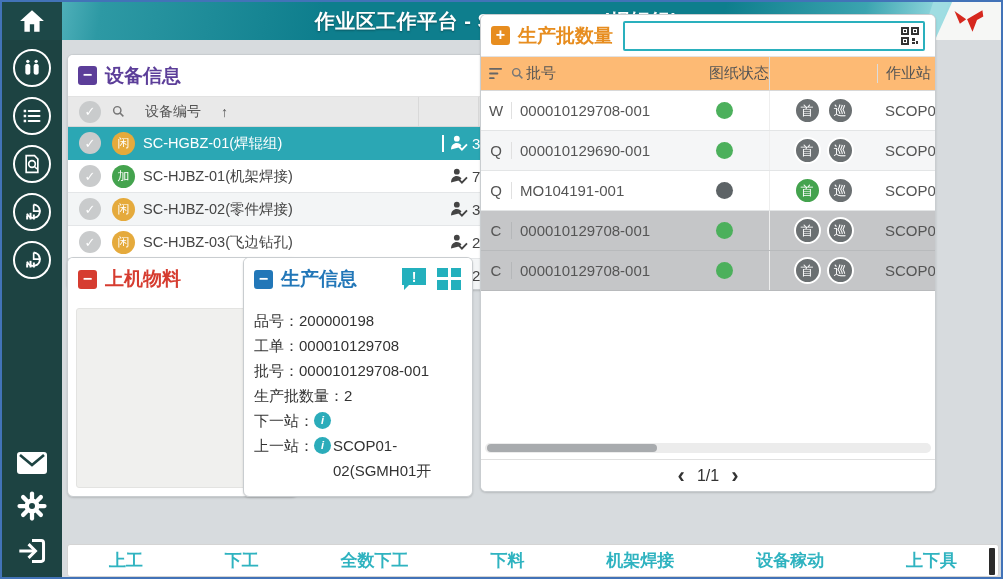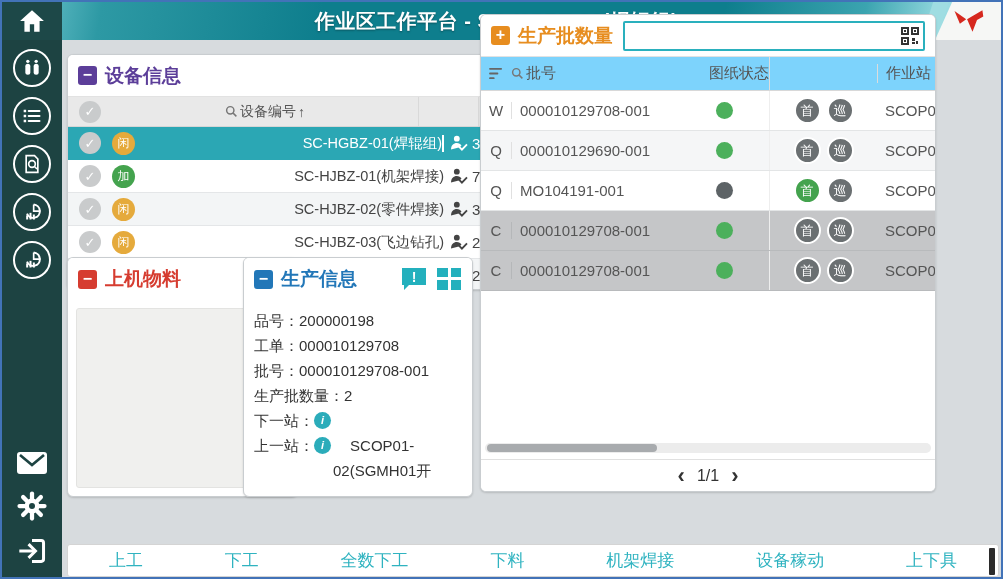--- a/index.html
+++ b/index.html
@@ -27,56 +27,56 @@
   .card-head { height:42px; display:flex; align-items:center; padding:0 10px; background:#fff; border-bottom:1px solid #e2e2e2; }
   .sq-ico { width:19px; height:19px; border-radius:3px; color:#fff; font-size:16px; font-weight:bold; line-height:17px; text-align:center; margin-right:8px; flex:0 0 auto; }
   .card-title { font-size:19px; font-weight:bold; white-space:nowrap; }
   .head-right { margin-left:auto; display:flex; align-items:center; gap:8px; }
 
   
   #equip { left:65px; top:52px; width:468px; height:236px; }
   .tbl-subhead { height:30px; background:#e9e9e9; border-bottom:1px solid #d6d6d6; display:flex; align-items:center; font-size:14px; color:#555; }
   .subhead-chk { width:44px; display:flex; justify-content:center; }
   .chk-circle { width:22px; height:22px; border-radius:50%; background:#c9cbcc; color:#fff; font-size:13px; font-weight:bold; display:flex; align-items:center; justify-content:center; }
-  .subhead-col { flex:1; display:flex; align-items:center; justify-content:center; gap:2px; }
+  .subhead-col { flex:1; display:flex; align-items:center; gap:20px; }
   .subhead-blank { width:60px; height:100%; border-left:1px solid #d9d9d9; }
   .subhead-blank2 { width:56px; height:100%; border-left:1px solid #d9d9d9; }
   .eq-rows { overflow:hidden; }
   .eq-row { height:33px; display:flex; align-items:center; border-bottom:1px solid #e4e6e8; background:#fff; color:#444; cursor:pointer; }
   .eq-row:nth-child(odd) { background:#f3f5f6; }
   .eq-row.sel { background:#2ba7b4; color:#fff; border-bottom:1px solid #2ba7b4; }
   .eq-chk { width:44px; display:flex; justify-content:center; flex:0 0 auto; }
   .eq-badge { width:23px; height:23px; border-radius:50%; color:#fff; font-size:12px; display:flex; align-items:center; justify-content:center; margin-right:8px; flex:0 0 auto; }
   .b-idle { background:#e5aa3c; }
   .b-add { background:#44a34e; }
-  .eq-name { font-size:14.5px; white-space:nowrap; overflow:hidden; flex:1;text-align:right; }
+  .eq-name { font-size:14.5px; white-space:nowrap; overflow:hidden; flex:1; }
   .eq-stats { display:flex; align-items:center; gap:4px; padding:0 8px 0 6px; flex:0 0 auto; }
   .eq-row.sel .eq-stats { border-left:2px solid #fff; }
   .stat-num { font-size:15px; min-width:14px; }
   .ico-cur { display:block; }
 
   
   #material { left:65px; top:255px; width:231px; height:240px; }
   .material-body { position:absolute; left:8px; right:8px; top:50px; bottom:8px; background:#f0f0ee; border:1px solid #e3e3e1; border-radius:3px; }
 
   
   #prod { left:241px; top:255px; width:230px; height:240px; }
-  .prod-body { padding:8px 10px 0 10px; overflow:hidden; height:189px;text-align:center; }
+  .prod-body { padding:8px 10px 0 10px; overflow:hidden; height:189px; }
   .prod-line { display:flex; font-size:15px; color:#333; line-height:25px; }
   .prod-label { white-space:nowrap; flex:0 0 auto; }
   .prod-val { white-space:pre-line; }
   .prod-valwrap { display:flex; align-items:flex-start; }
   .info-ico { width:17px; height:17px; border-radius:50%; background:#2bacba; color:#fff; font-size:11px; font-weight:bold; font-style:italic; display:inline-flex; align-items:center; justify-content:center; margin:4px 2px 0 0; flex:0 0 auto; }
 
   
   #tasks { left:478px; top:12px; width:456px; height:478px; }
   .task-search { margin-left:10px; flex:1; height:30px; border:2px solid #2ab0bd; border-radius:2px; background:#fff; position:relative; display:flex; align-items:center; }
   .task-search input { border:none; outline:none; flex:1; height:100%; font-size:14px; padding:0 26px 0 6px; background:transparent; }
   .qr-btn { position:absolute; right:3px; top:3px; cursor:pointer; }
-  .t-subhead { height:34px; background:#7dd3fc; border-bottom:1px solid #d8d8d8; display:flex; align-items:center; font-size:15px; color:#555; }
+  .t-subhead { height:34px; background:#fdba74; border-bottom:1px solid #d8d8d8; display:flex; align-items:center; font-size:15px; color:#555; }
   .t-filter { width:30px; display:flex; justify-content:center; }
   .t-h-batch { width:168px; display:flex; align-items:center; gap:2px; }
   .t-h-draw { width:90px; text-align:right; }
   .t-h-gap { width:108px; height:100%; border-left:1px solid #dcdcdc; }
   .t-h-station { flex:1; border-left:1px solid #dcdcdc; padding-left:8px; }
   .task-row { height:40px; display:flex; align-items:center; border-bottom:1px solid #e3e5e6; background:#fff; font-size:15px; color:#555; cursor:pointer; }
   .task-row:nth-child(even) { background:#f5f6f7; }
   .task-row.done { background:#c5c6c8; border-bottom:1px solid #b8babc; }
   .t-letter { width:30px; text-align:center; flex:0 0 auto; color:#555; }
   .t-batch { width:168px; border-left:1px solid #e0e0e0; padding-left:8px; white-space:nowrap; overflow:hidden; flex:0 0 auto; }
@@ -89,21 +89,21 @@
   .stamp { width:27px; height:27px; border-radius:50%; background:#6b7072; color:#fff; font-size:13px; display:flex; align-items:center; justify-content:center; border:2px solid #fff; box-shadow:0 0 0 1px #6b7072 inset; }
   .stamp.green { background:#44a34e; box-shadow:0 0 0 1px #44a34e inset; }
   .t-station { flex:1; padding-left:8px; white-space:nowrap; overflow:hidden; }
   .t-scroll { position:absolute; left:4px; right:4px; bottom:38px; height:10px; background:#ececec; border-radius:5px; }
   .t-thumb { position:absolute; left:2px; top:1px; width:170px; height:8px; background:#a8abae; border-radius:4px; cursor:pointer; }
   .t-pager { position:absolute; left:0; right:0; bottom:0; height:32px; border-top:1px solid #e0e0e0; background:#fff; display:flex; align-items:center; justify-content:center; gap:12px; font-size:16px; color:#333; }
   .pg-arrow { font-size:22px; line-height:1; cursor:pointer; color:#333; font-weight:bold; }
 
   
   #toolbar { position:absolute; left:65px; top:542px; width:932px; height:33px; background:#fff; border:1px solid #d4d4d4; border-radius:3px; display:flex; align-items:center; justify-content:space-around; }
-  .tb-btn { color:#2fb3c0; font-size:17px; font-weight:normal; cursor:pointer; white-space:nowrap; }
+  .tb-btn { color:#2fb3c0; font-size:17px; font-weight:bold; cursor:pointer; white-space:nowrap; }
   .tb-sliver { position:absolute; right:3px; top:3px; width:6px; height:27px; background:#2b2b2b; border-radius:1px; }
 
   .title-purple { color:#5c3e99; } .bg-purple { background:#5c3e99; }
   .title-red { color:#d63c30;font-family:Liberation Serif, serif; } .bg-red { background:#d63c30; }
   .title-blue { color:#2277b8; } .bg-blue { background:#2277b8; }
   .title-orange { color:#e78d1f; } .bg-orange { background:#e78d1f; }
   .heart-btn { width:36px; height:28px; background:#23b0bd; border-radius:4px; color:#fff; font-size:15px; display:flex; align-items:center; justify-content:center; cursor:pointer; }
   .bubble-btn { cursor:pointer; display:flex; }
   .grid-btn { cursor:pointer; display:flex; }
   .mag { display:inline-block; }

